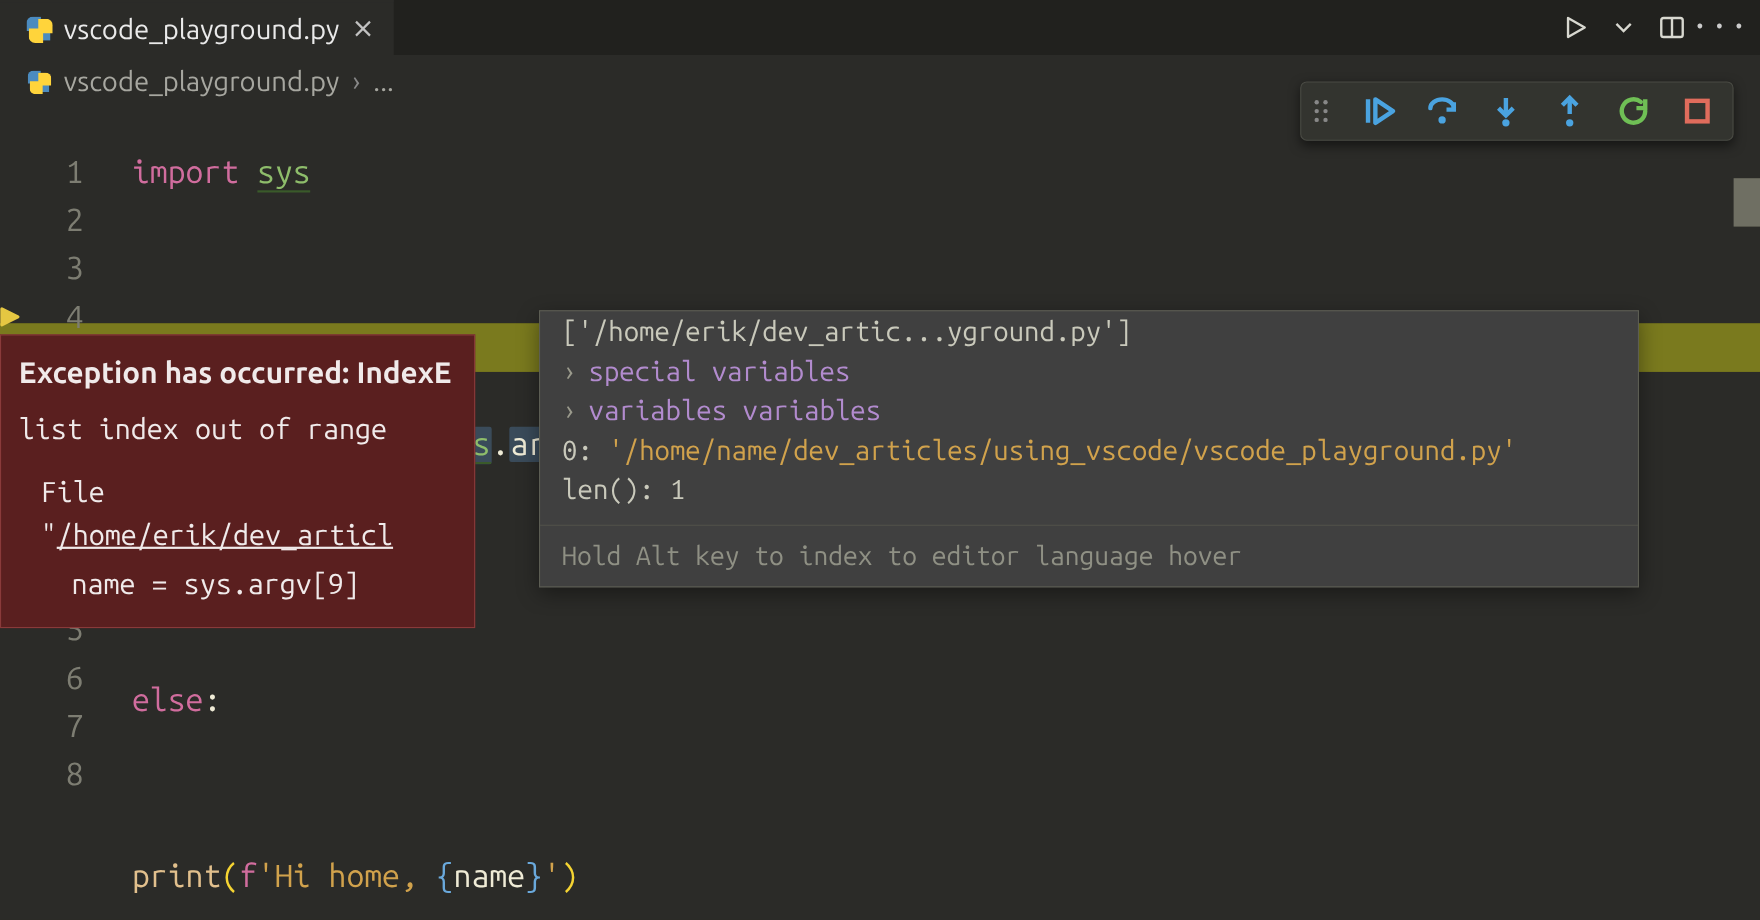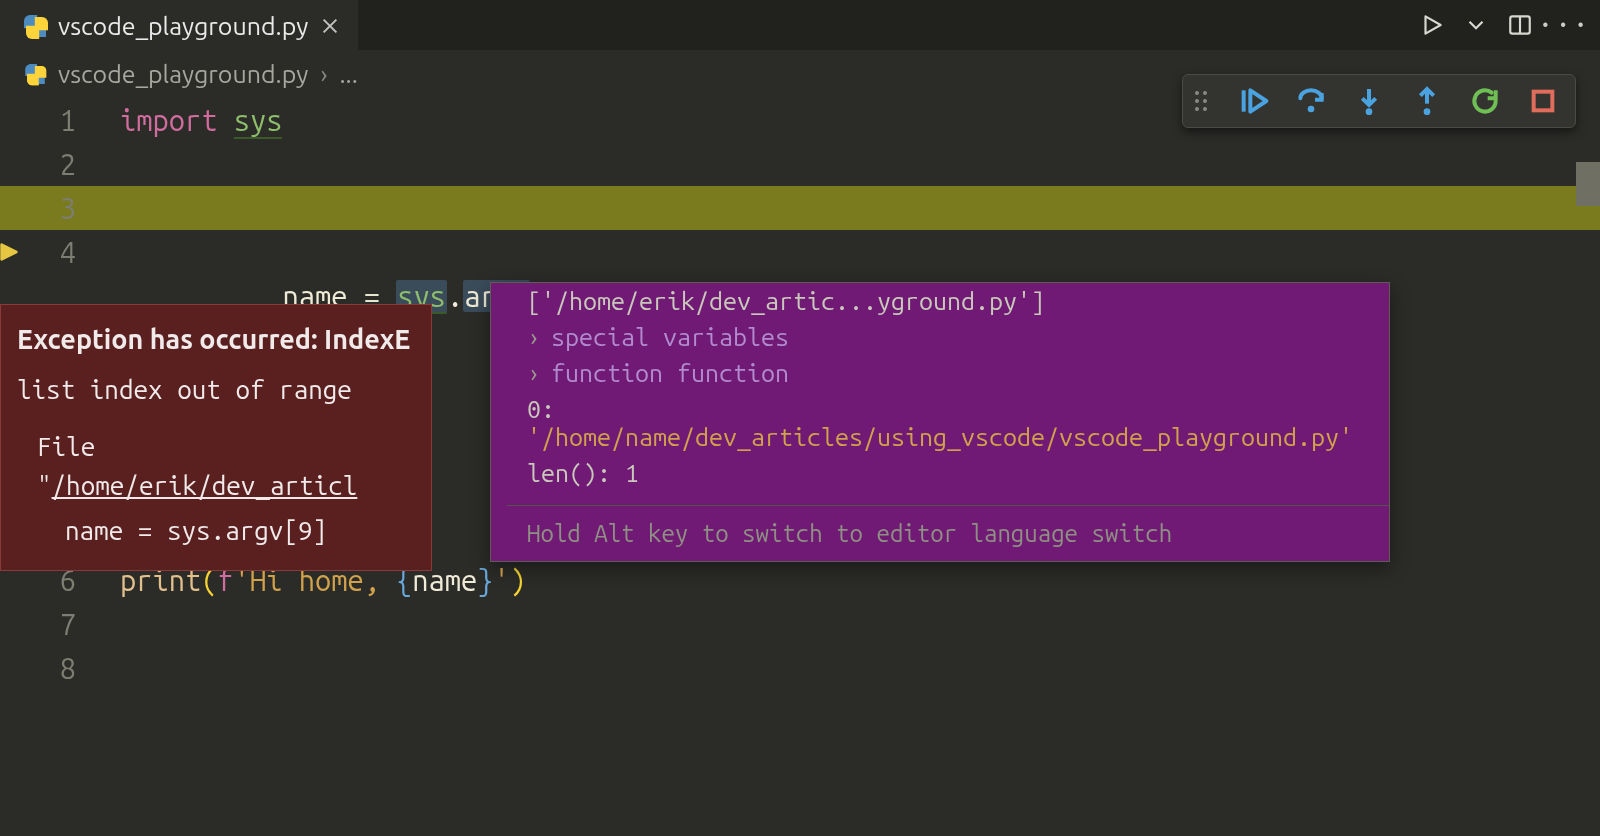--- a/index.html
+++ b/index.html
@@ -102,21 +102,21 @@
     width: 100px;
     text-align: right;
     color: #7d7d72;
     font-size: 29px;
   }
   .gutter .ln { height: 44px; line-height:44px; padding-right: 24px; }
   .code {
     margin-left: 120px;
     font-size: 29px;
   }
-  .code .row { height:44px; line-height:44px; white-space: pre; position:relative; }
+  .code .row { height:44px; line-height:44px; white-space: pre; position:relative;margin-top:36px; }
 
   .kw-pink { color:#d16d9e; }
   .kw-green { color:#8ebd6b; border-bottom:2px solid #3a5a2a; padding-bottom:1px; }
   .kw-yellow { color:#e2c08d; }
   .kw-num { color:#ce7d52; }
   .paren { color:#f5d432; }
   .brack { color:#c678dd; }
   .attr { color:#efebd6; }
   .eq { color:#e5e5d0; }
   .str { color:#d1a24c; }
@@ -159,28 +159,27 @@
     white-space:nowrap; overflow:hidden;
   }
   .exception .file { margin-top:18px; padding-left:20px; }
   .exception .file u { text-decoration: underline; }
   .exception .nameline { padding-left:48px; margin-top:6px; }
 
   
   .debug-hover {
     position:absolute;
     left:490px; top:282px;
-    width: 900px;
-    background:#701a75;
+    width: 1000px;
+    background:#404040;
     border:1px solid #5c5d53;
     box-shadow: 0 6px 18px rgba(0,0,0,.4);
     font-size:25px;
     color:#cfcfc2;
     padding-bottom: 6px;
-    padding-left: 16px;
   }
   .debug-hover .dh-line {
     padding: 4px 20px;
     font-family:"Ubuntu Mono", monospace;
   }
   .debug-hover .dh-summary { color:#c9c9bb; }
   .debug-hover .expand { color:#b28bce; cursor:pointer; }
   .debug-hover .expand .chevsm {
     display:inline-block; margin-right:10px; color:#9a9a8c;
   }
@@ -306,24 +305,24 @@
   <div>list index out of range</div>
   <div class="file">
     <span>File "</span><u>/home/erik/dev_articl</u>
   </div>
   <div class="nameline">name = sys.argv[9]</div>
 </div>
 
 <div class="debug-hover">
   <div class="dh-line dh-summary">['/home/erik/dev_artic...yground.py']</div>
   <div class="dh-line expand"><span class="chevsm">›</span><span>special variables</span></div>
-  <div class="dh-line expand"><span class="chevsm">›</span><span>function function</span></div>
+  <div class="dh-line expand"><span class="chevsm">›</span><span>variables variables</span></div>
   <div class="dh-line kv"><span class="k">0:</span> <span class="v">'/home/name/dev_articles/using_vscode/vscode_playground.py'</span></div>
   <div class="dh-line kv"><span class="k">len():</span> <span class="n">1</span></div>
-  <div class="hint">Hold Alt key to switch to editor language switch</div>
+  <div class="hint">Hold Alt key to index to editor language hover</div>
 </div>
 
 <div class="debug-toolbar">
   <div class="dt-grip">
     <span></span>
       <span></span>
       <span></span>
       <span></span>
       <span></span>
       <span></span>

